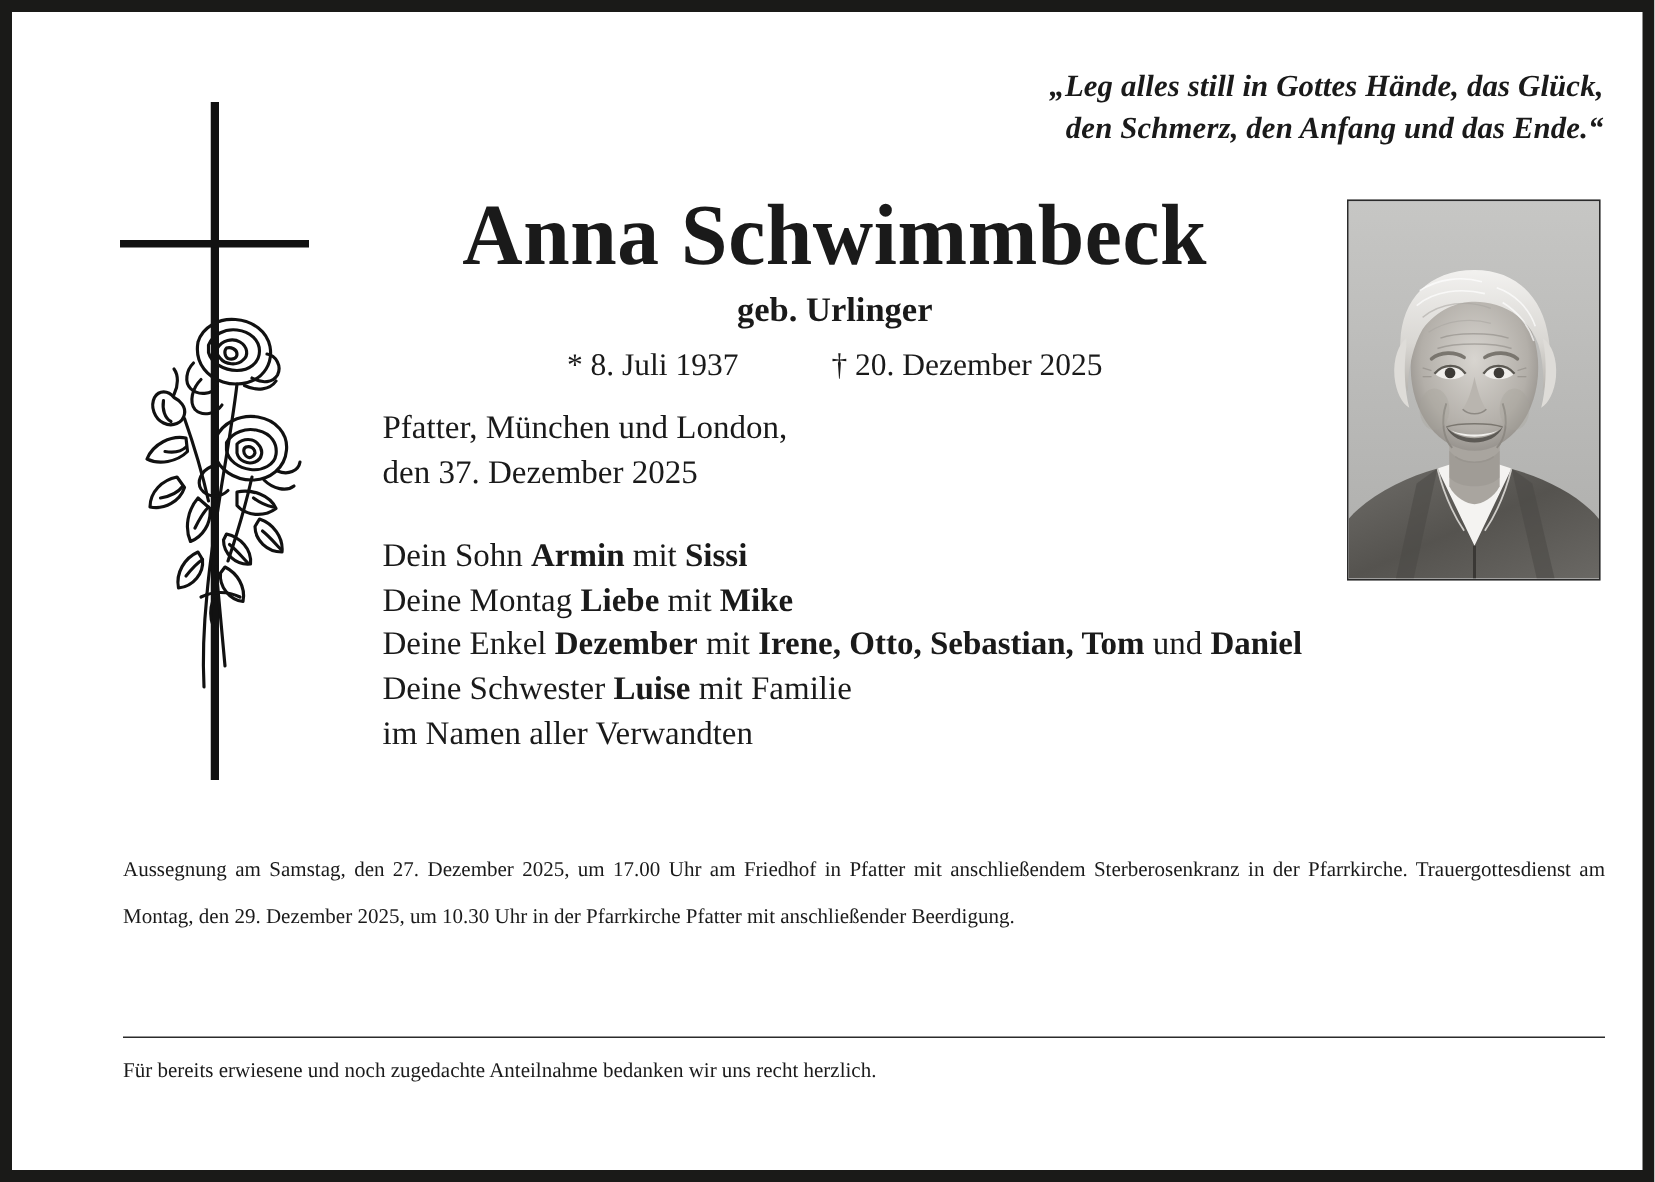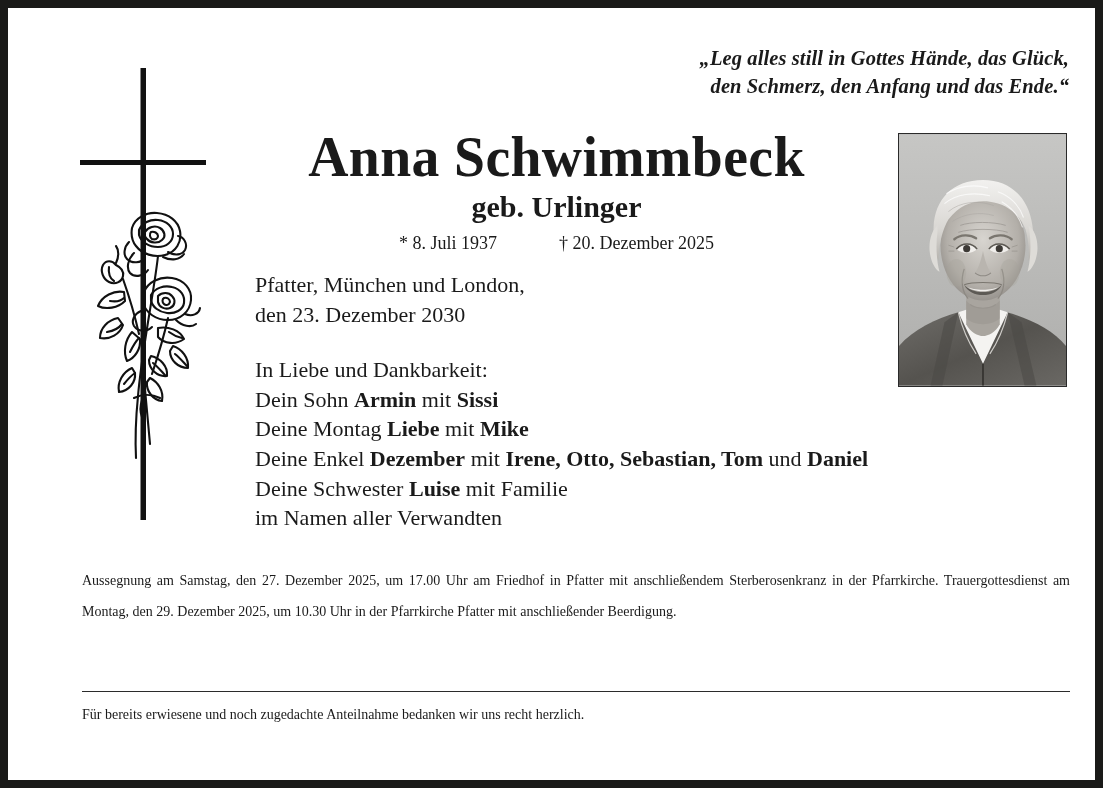--- a/index.html
+++ b/index.html
@@ -84,27 +84,27 @@
     font-weight: bold;
     font-size: 58px;
     line-height: 62px;
     letter-spacing: 0.4px;
     transform: scaleX(0.96);
     transform-origin: center center;
     white-space: nowrap;
   }
   .maiden-name {
     font-weight: bold;
-    font-size: 30px;
+    font-size: 23px;
     line-height: 30px;
     margin-top: 4px;
   }
   .dates {
     margin-top: 6px;
-    font-size: 18px;
+    font-size: 21px;
     line-height: 30px;
     white-space: nowrap;
     text-align: center;
   }
   .dates .gap { display: inline-block; width: 62px; }
 
   
   .main-text {
     position: absolute;
     left: 231px;
@@ -310,24 +310,23 @@
       <div class="deceased-name">Anna Schwimmbeck</div>
       <div class="maiden-name">geb. Urlinger</div>
       <div class="dates">
         <span>* 8. Juli 1937</span><span class="gap"></span><span>† 20. Dezember 2025</span>
       </div>
     </div>
 
     <div class="main-text">
       <div class="place-block">
         <div>Pfatter, München und London,</div>
-        <div>den 23. Dezember 2030</div>
+        <div>den 37. Dezember 2025</div>
       </div>
       <div class="family-block">
-        <div>In Liebe und Dankbarkeit:</div>
         <div>
           <span>Dein Sohn </span><b>Armin</b><span> mit </span><b>Sissi</b>
         </div>
         <div>
           <span>Deine Montag </span><b>Liebe</b><span> mit </span><b>Mike</b>
         </div>
         <div>
           <span>Deine Enkel </span><b>Dezember</b><span> mit </span><b>Irene, Otto, Sebastian, Tom</b><span> und </span><b>Daniel</b>
         </div>
         <div>

